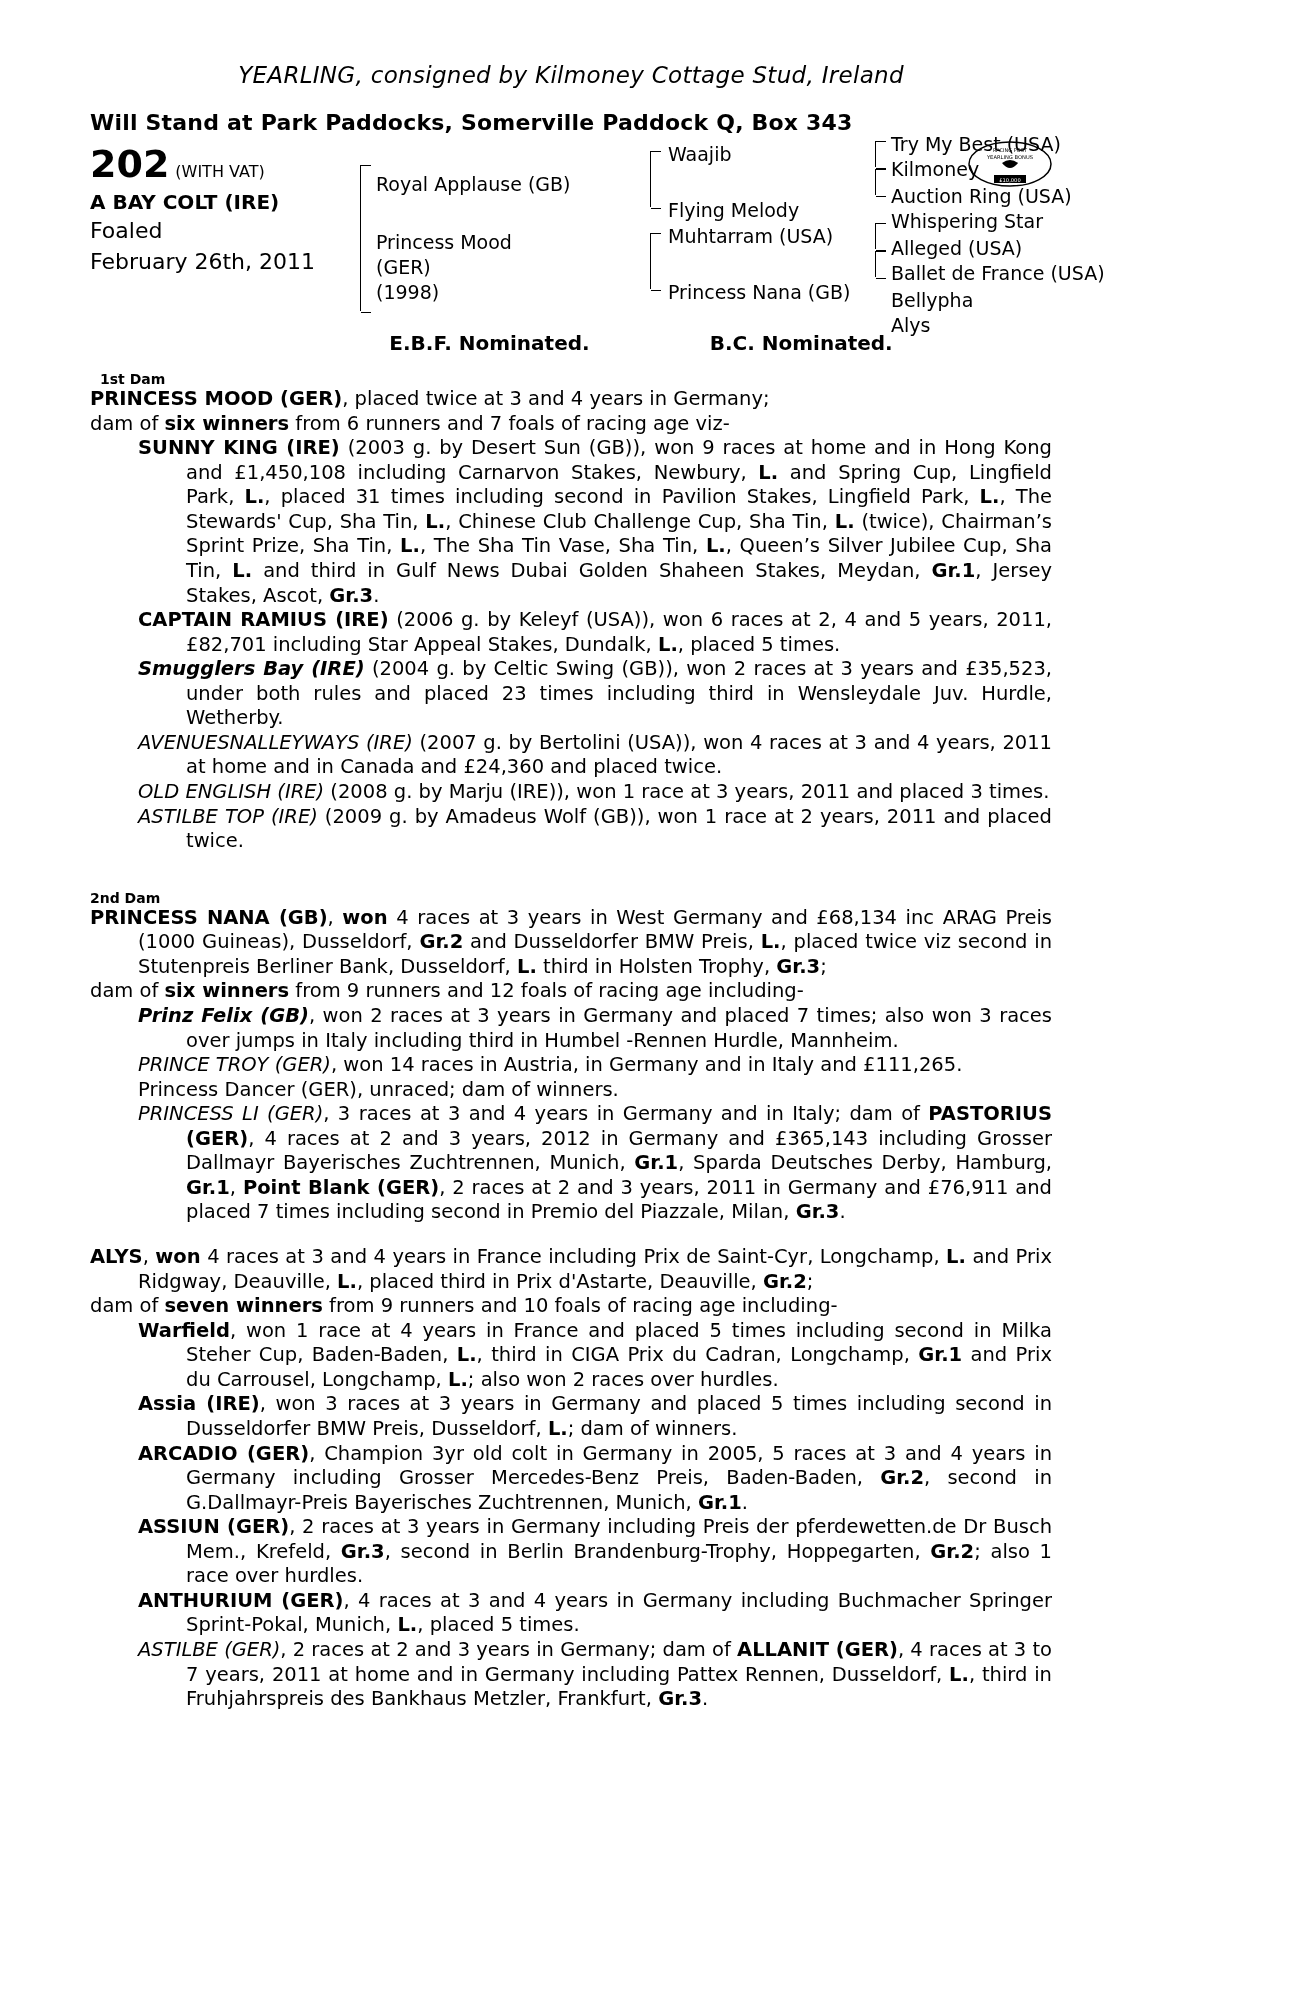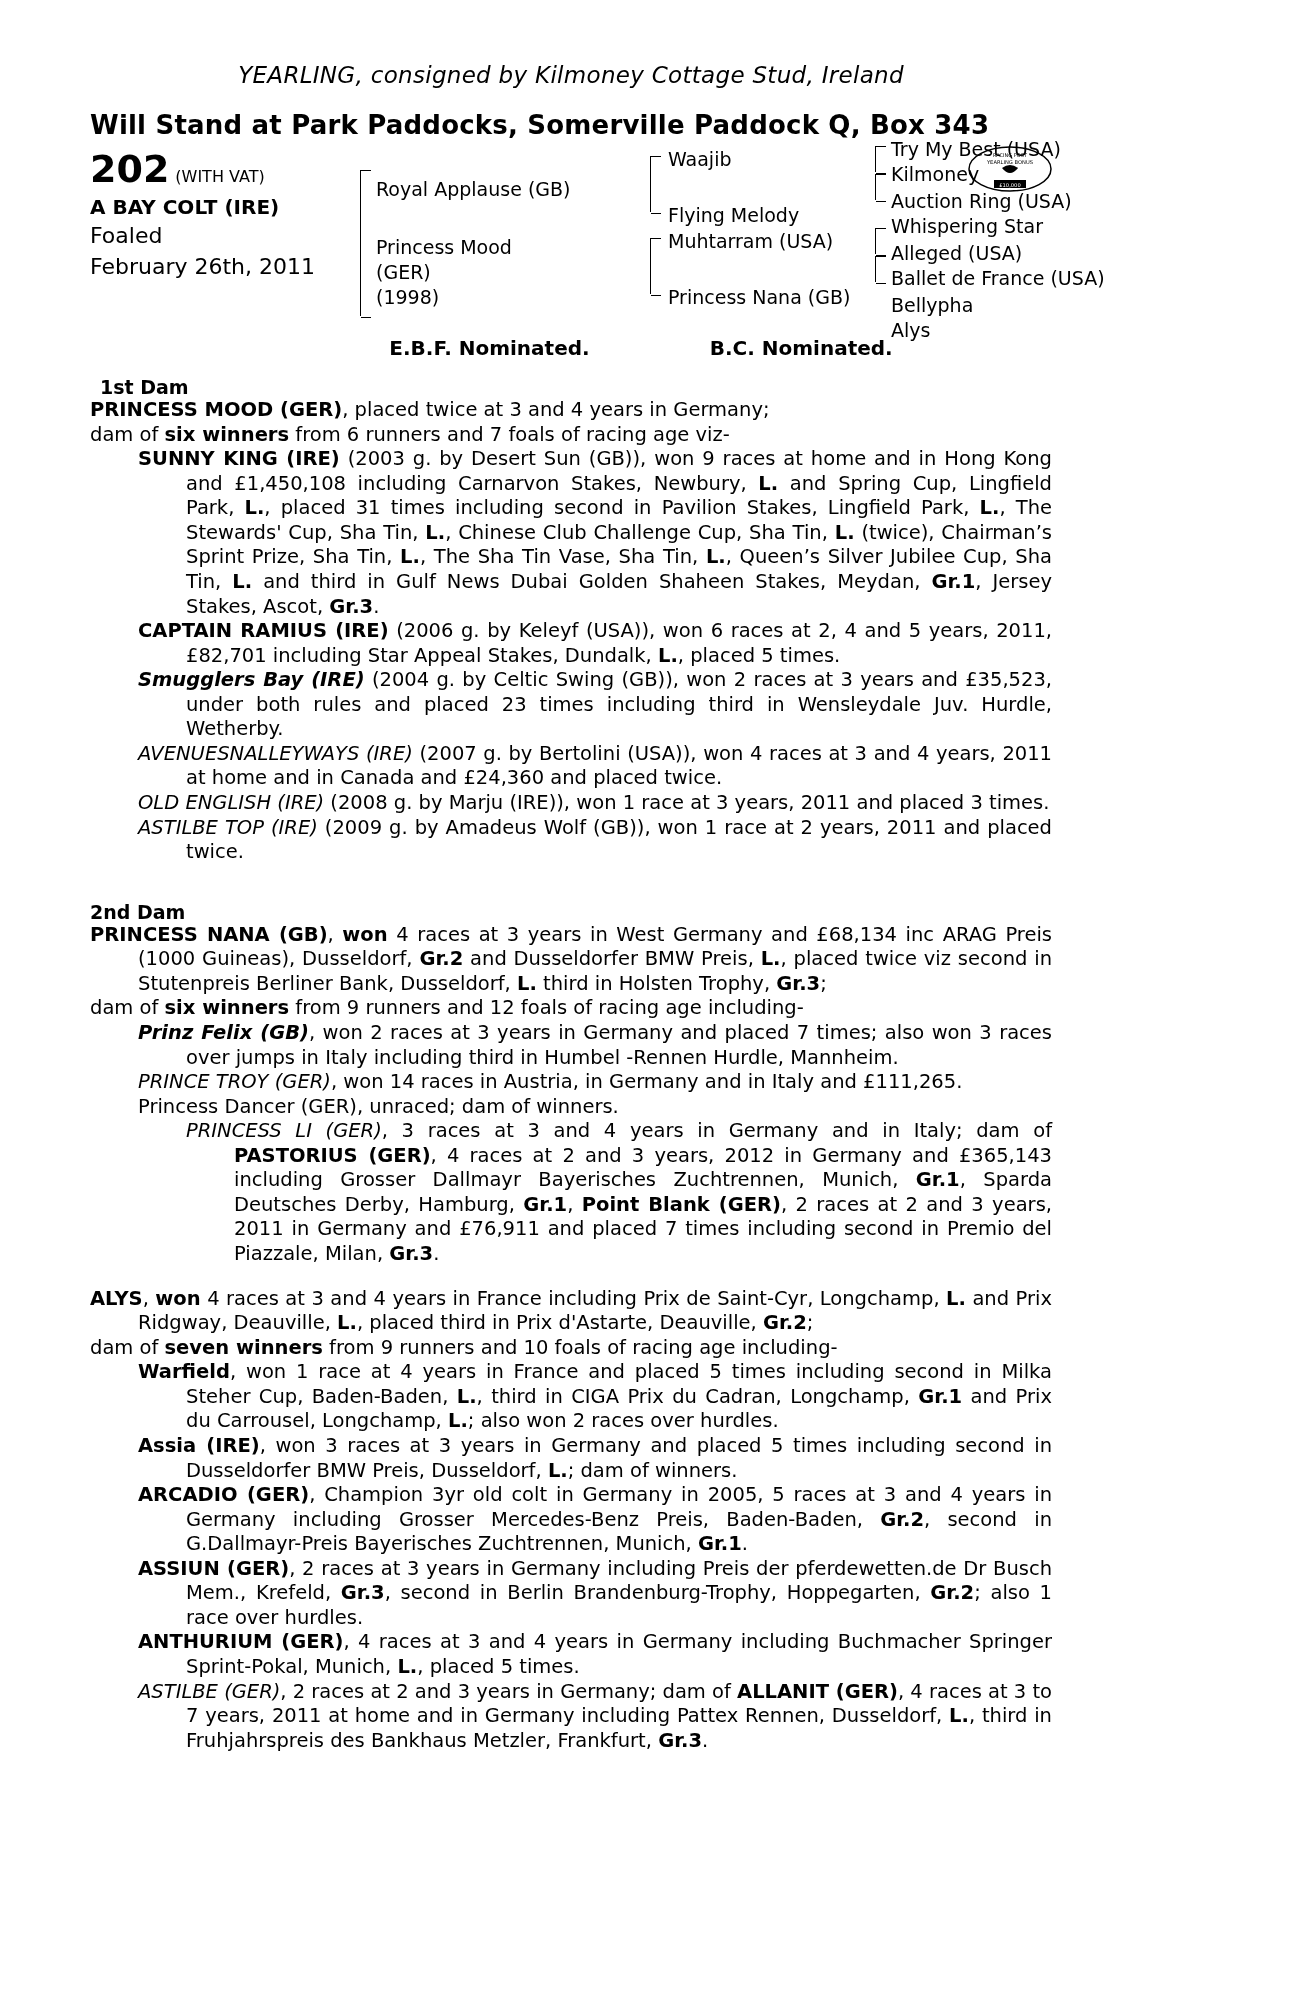--- a/index.html
+++ b/index.html
@@ -22,21 +22,21 @@
   }
   .title-line {
     text-align: center;
     font-style: italic;
     font-size: 23px;
     letter-spacing: 0.3px;
     margin: 14px 0 22px 0;
   }
   .stand-line {
     font-weight: bold;
-    font-size: 26px;
+    font-size: 22px;
     letter-spacing: 0.2px;
     margin-bottom: 6px;
   }
 
   
   .ped-wrap {
     position: relative;
     display: flex;
     align-items: flex-start;
     margin-top: 4px;
@@ -123,36 +123,36 @@
     position: absolute;
     right: 0;
     top: 0;
     width: 84px;
     height: 46px;
   }
 
   
   .dam-head {
     font-weight: bold;
-    font-size: 19px;
+    font-size: 14px;
     margin-top: 16px;
   }
   .para {
     font-size: 19.5px;
     line-height: 1.26;
     text-align: justify;
     margin: 0;
   }
   .hang2 {
     margin-left: 48px;
     padding-left: 48px;
     text-indent: -48px;
   }
   .hang3 {
-    margin-left: 96px;
+    margin-left: 48px;
     padding-left: 48px;
     text-indent: -48px;
   }
   .hang0 {
     padding-left: 48px;
     text-indent: -48px;
   }
   b { font-weight: bold; }
   i { font-style: italic; }
   .bi { font-weight: bold; font-style: italic; }

